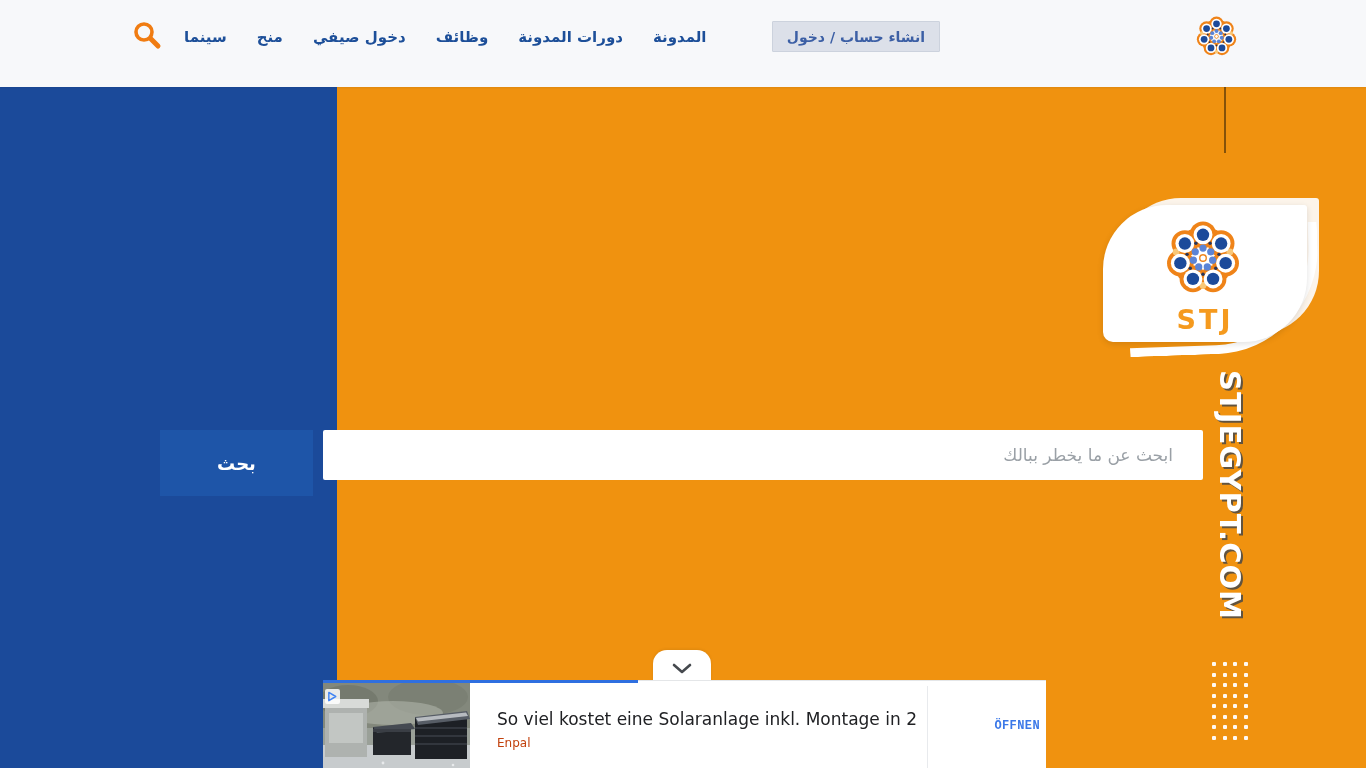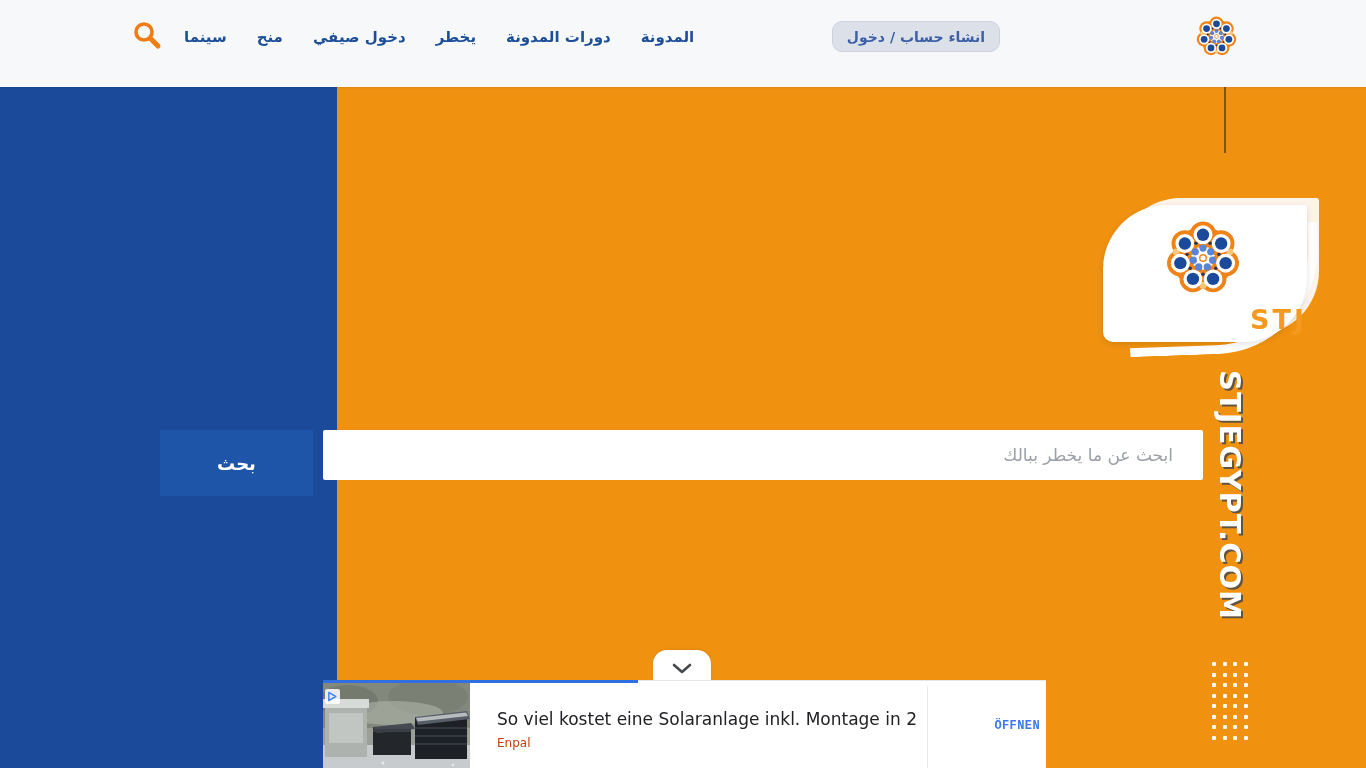--- a/index.html
+++ b/index.html
@@ -4,22 +4,22 @@
 <style>
   html,body{margin:0;padding:0;background:#e9e9e9;font-family:"DejaVu Sans",sans-serif;}
   .stage{position:relative;width:1366px;height:768px;overflow:hidden;background:#f0920f;}
 
   
   .header{position:absolute;left:0;top:0;width:1366px;height:87px;background:#f7f8fa;
           box-shadow:0 1px 2px rgba(0,0,0,.08);z-index:50;}
   .search-btn{position:absolute;left:131px;top:20px;width:32px;height:32px;border:none;background:transparent;cursor:pointer;padding:0;}
   .nav{position:absolute;left:184px;top:0;height:73px;display:flex;align-items:center;gap:30px;direction:ltr;}
   .nav-item{font-size:15px;font-weight:700;color:#1d4f99;text-decoration:none;cursor:pointer;white-space:nowrap;}
-  .auth-btn{position:absolute;left:832px;top:21px;width:168px;height:31px;background:#dce0e9;border:1px solid #ccd2dd;
-            border-radius:10px;color:#3c5fa5;font-weight:700;font-size:14px;font-family:"DejaVu Sans",sans-serif;cursor:pointer;}
+  .auth-btn{position:absolute;left:772px;top:21px;width:168px;height:31px;background:#dce0e9;border:1px solid #ccd2dd;
+            border-radius:1px;color:#3c5fa5;font-weight:700;font-size:14px;font-family:"DejaVu Sans",sans-serif;cursor:pointer;}
   .brand{position:absolute;right:190px;top:12px;text-align:right;cursor:pointer;}
   .brand-title{font-size:15.5px;font-weight:700;color:#14173a;direction:ltr;white-space:nowrap;}
   .brand-title .amp{color:#f58220;}
   .brand-sub{font-size:14px;color:#4a72b8;margin-top:7px;direction:rtl;}
   .brand-logo{position:absolute;right:126px;top:13px;width:47px;height:47px;cursor:pointer;}
 
   
   .hero{position:absolute;left:0;top:73px;width:1366px;height:695px;}
   .hero-blue{position:absolute;left:0;top:0;width:337px;height:695px;background:#1b4a9a;}
   .hero-orange{position:absolute;left:337px;top:0;width:1029px;height:695px;background:#f0920f;}
@@ -27,21 +27,21 @@
 
   
   .leaf-echo{position:absolute;left:1117px;top:125px;width:202px;height:137px;background:#fdfdfd;
              border-radius:64px 3px 64px 10px;opacity:.92;}
   .leaf-crescent{position:absolute;left:1128px;top:152px;width:182px;height:120px;
                  border-right:9px solid #fff;border-bottom:9px solid #fff;
                  border-bottom-right-radius:105px;transform:rotate(-2deg);}
   .leaf{position:absolute;left:1103px;top:132px;width:204px;height:137px;background:#fff;
         border-radius:64px 3px 64px 10px;box-shadow:0 2px 6px rgba(0,0,0,.12);}
   .leaf .flower{position:absolute;left:57px;top:10px;}
-  .leaf-stj{position:absolute;left:0;top:99px;width:100%;text-align:right;
+  .leaf-stj{position:absolute;left:0;top:99px;width:100%;text-align:center;
             font-size:27px;font-weight:800;letter-spacing:3px;color:#f59a1e;}
 
   .site-vertical{position:absolute;left:1230px;top:422px;transform:translate(-50%,-50%) rotate(90deg);
                  white-space:nowrap;color:#fff;font-size:29px;font-weight:800;letter-spacing:1px;
                  text-shadow:2px -2px 0 rgba(72,72,72,.85);}
 
   
   .hero-search-input{position:absolute;left:323px;top:357px;width:880px;height:50px;border:none;outline:none;
                      border-radius:2px;background:#fff;direction:rtl;padding:0 30px;box-sizing:border-box;
                      font-size:17px;color:#333;font-family:"DejaVu Sans",sans-serif;}
@@ -135,21 +135,21 @@
       <svg width="30" height="30" viewBox="0 0 30 30">
         <circle cx="12" cy="12" r="8" fill="none" stroke="#f07c12" stroke-width="3.6"></circle>
         <line x1="18.5" y1="18.5" x2="26" y2="26" stroke="#f07c12" stroke-width="5" stroke-linecap="round"></line>
       </svg>
     </button>
 
     <nav class="nav">
       <a class="nav-item">سينما</a>
       <a class="nav-item">منح</a>
       <a class="nav-item">دخول صيفي</a>
-      <a class="nav-item">يخطر</a>
+      <a class="nav-item">وظائف</a>
       <a class="nav-item">دورات المدونة</a>
       <a class="nav-item">المدونة</a>
     </nav>
 
     <button class="auth-btn">انشاء حساب / دخول</button>
 
 
     <div class="brand-logo">
       <svg width="47" height="47" viewBox="0 0 100 100">
           <use href="#flower"></use>

